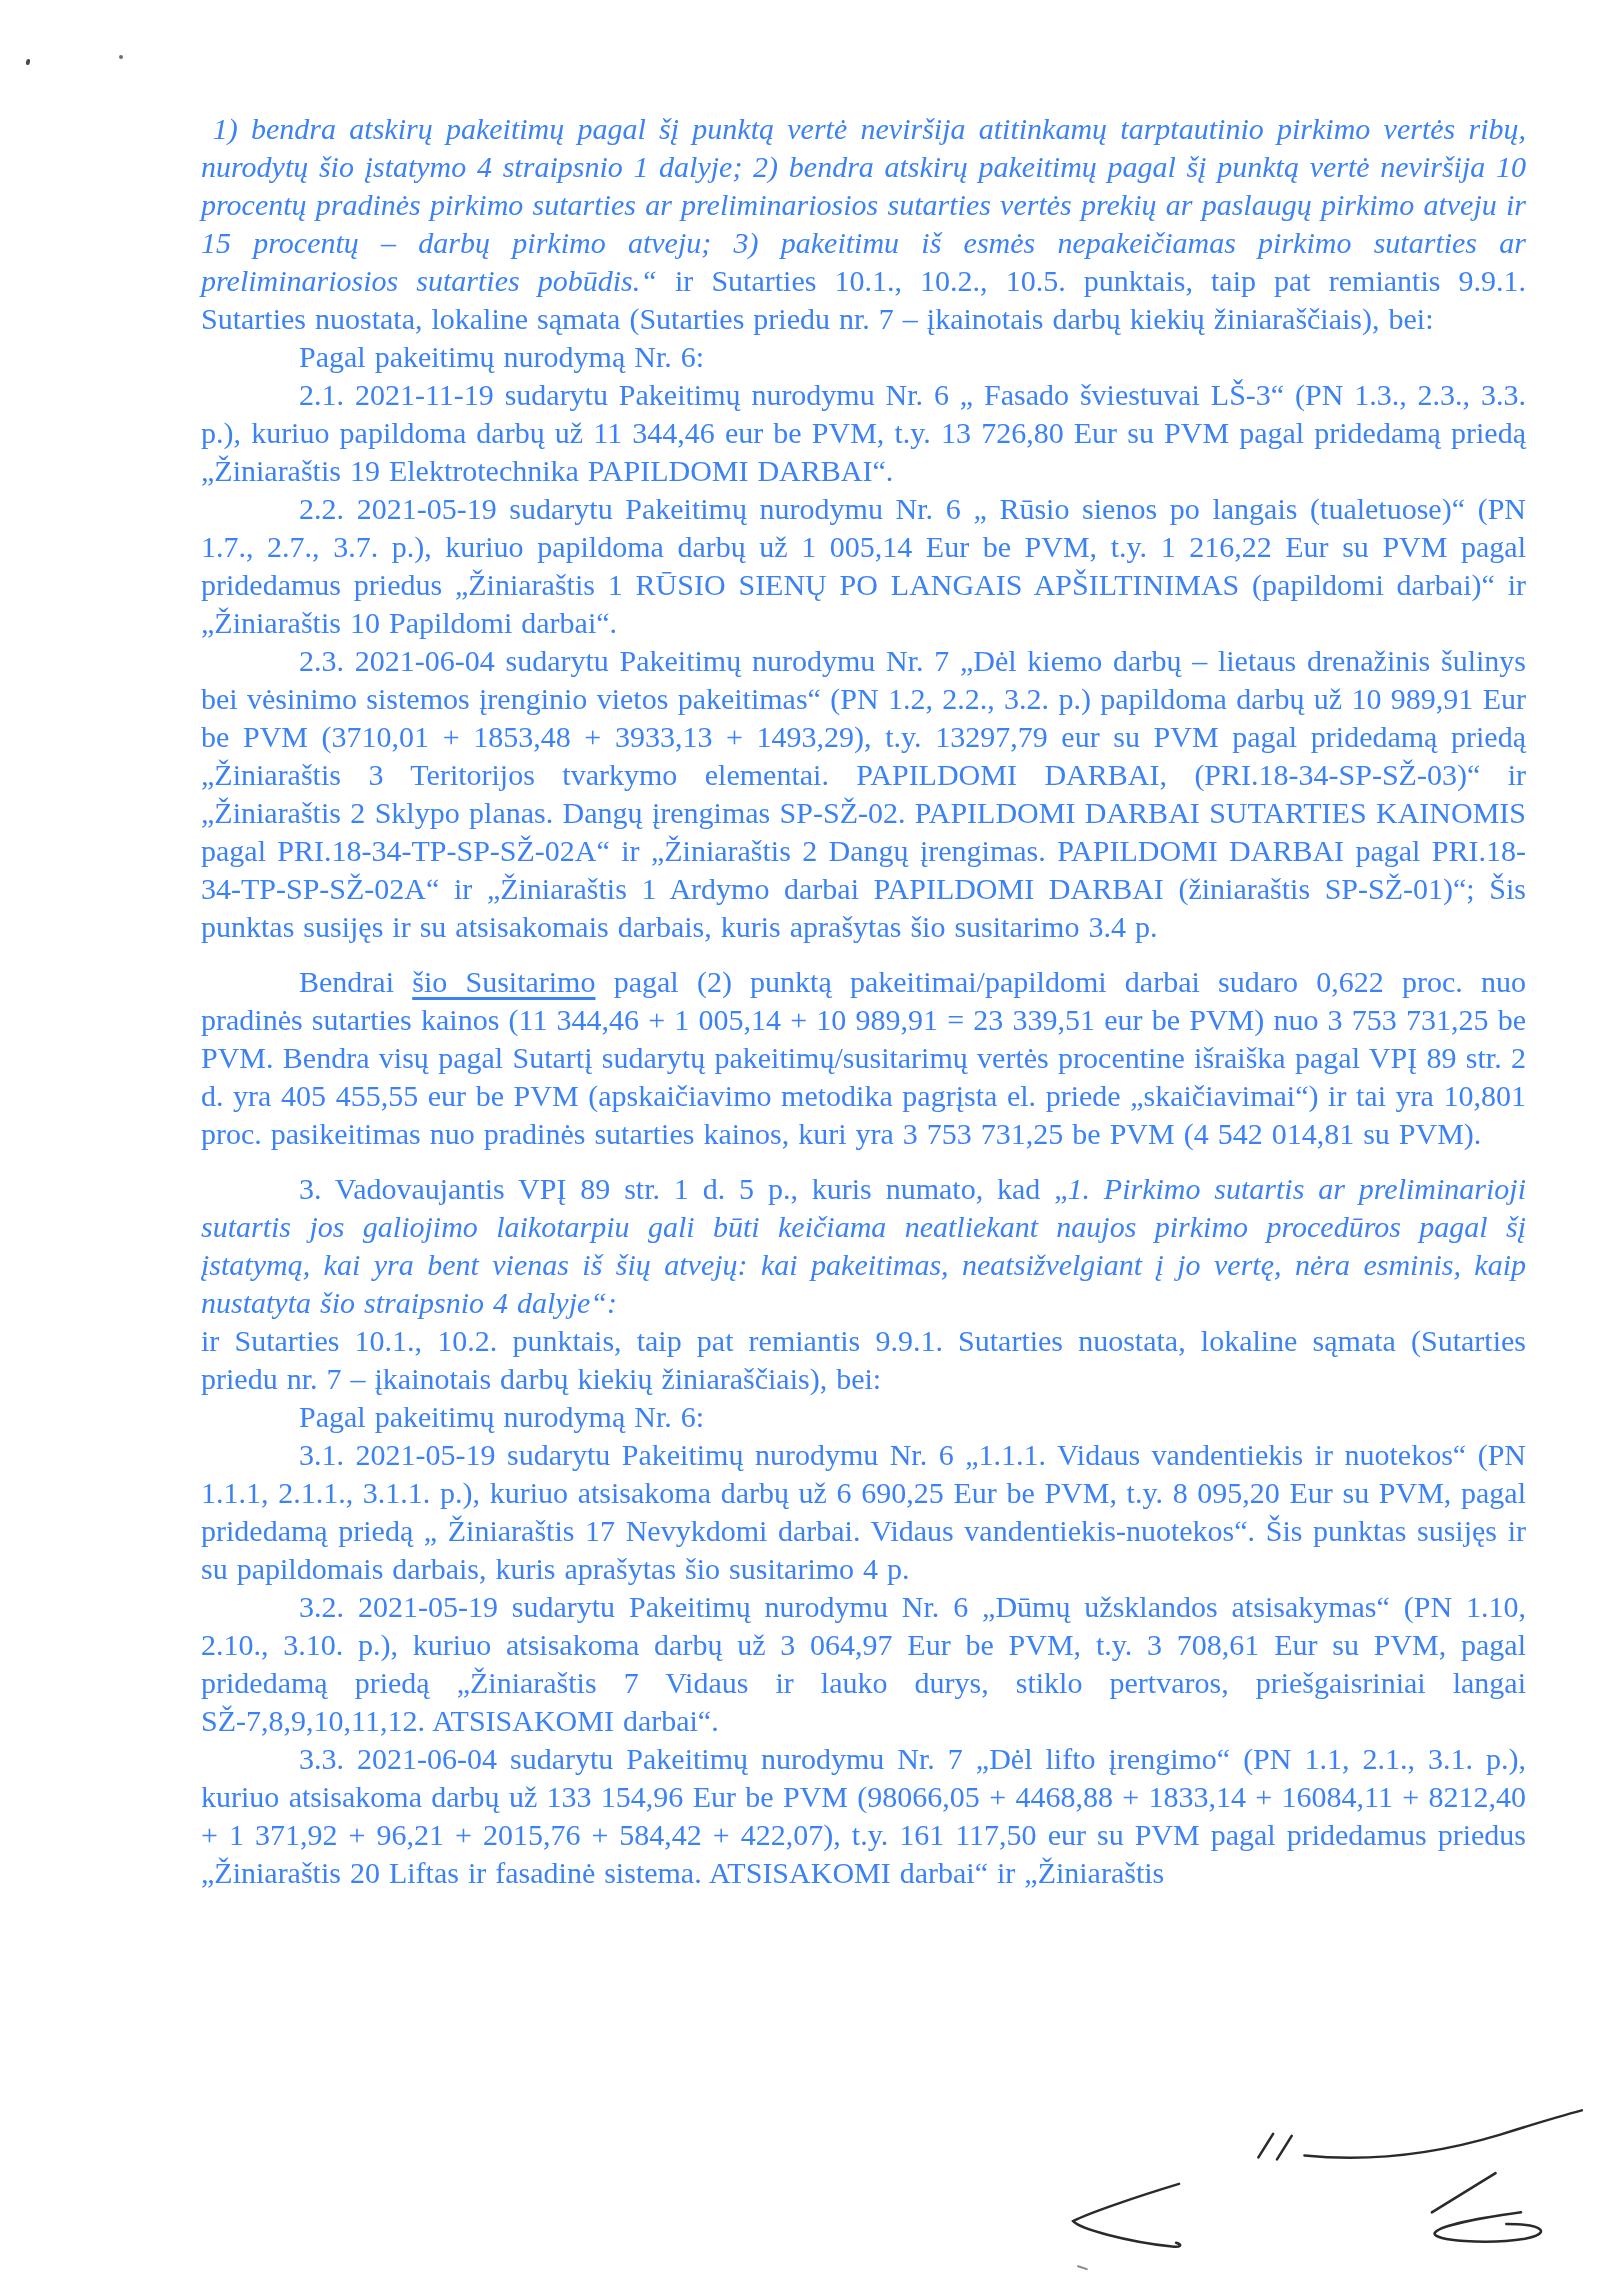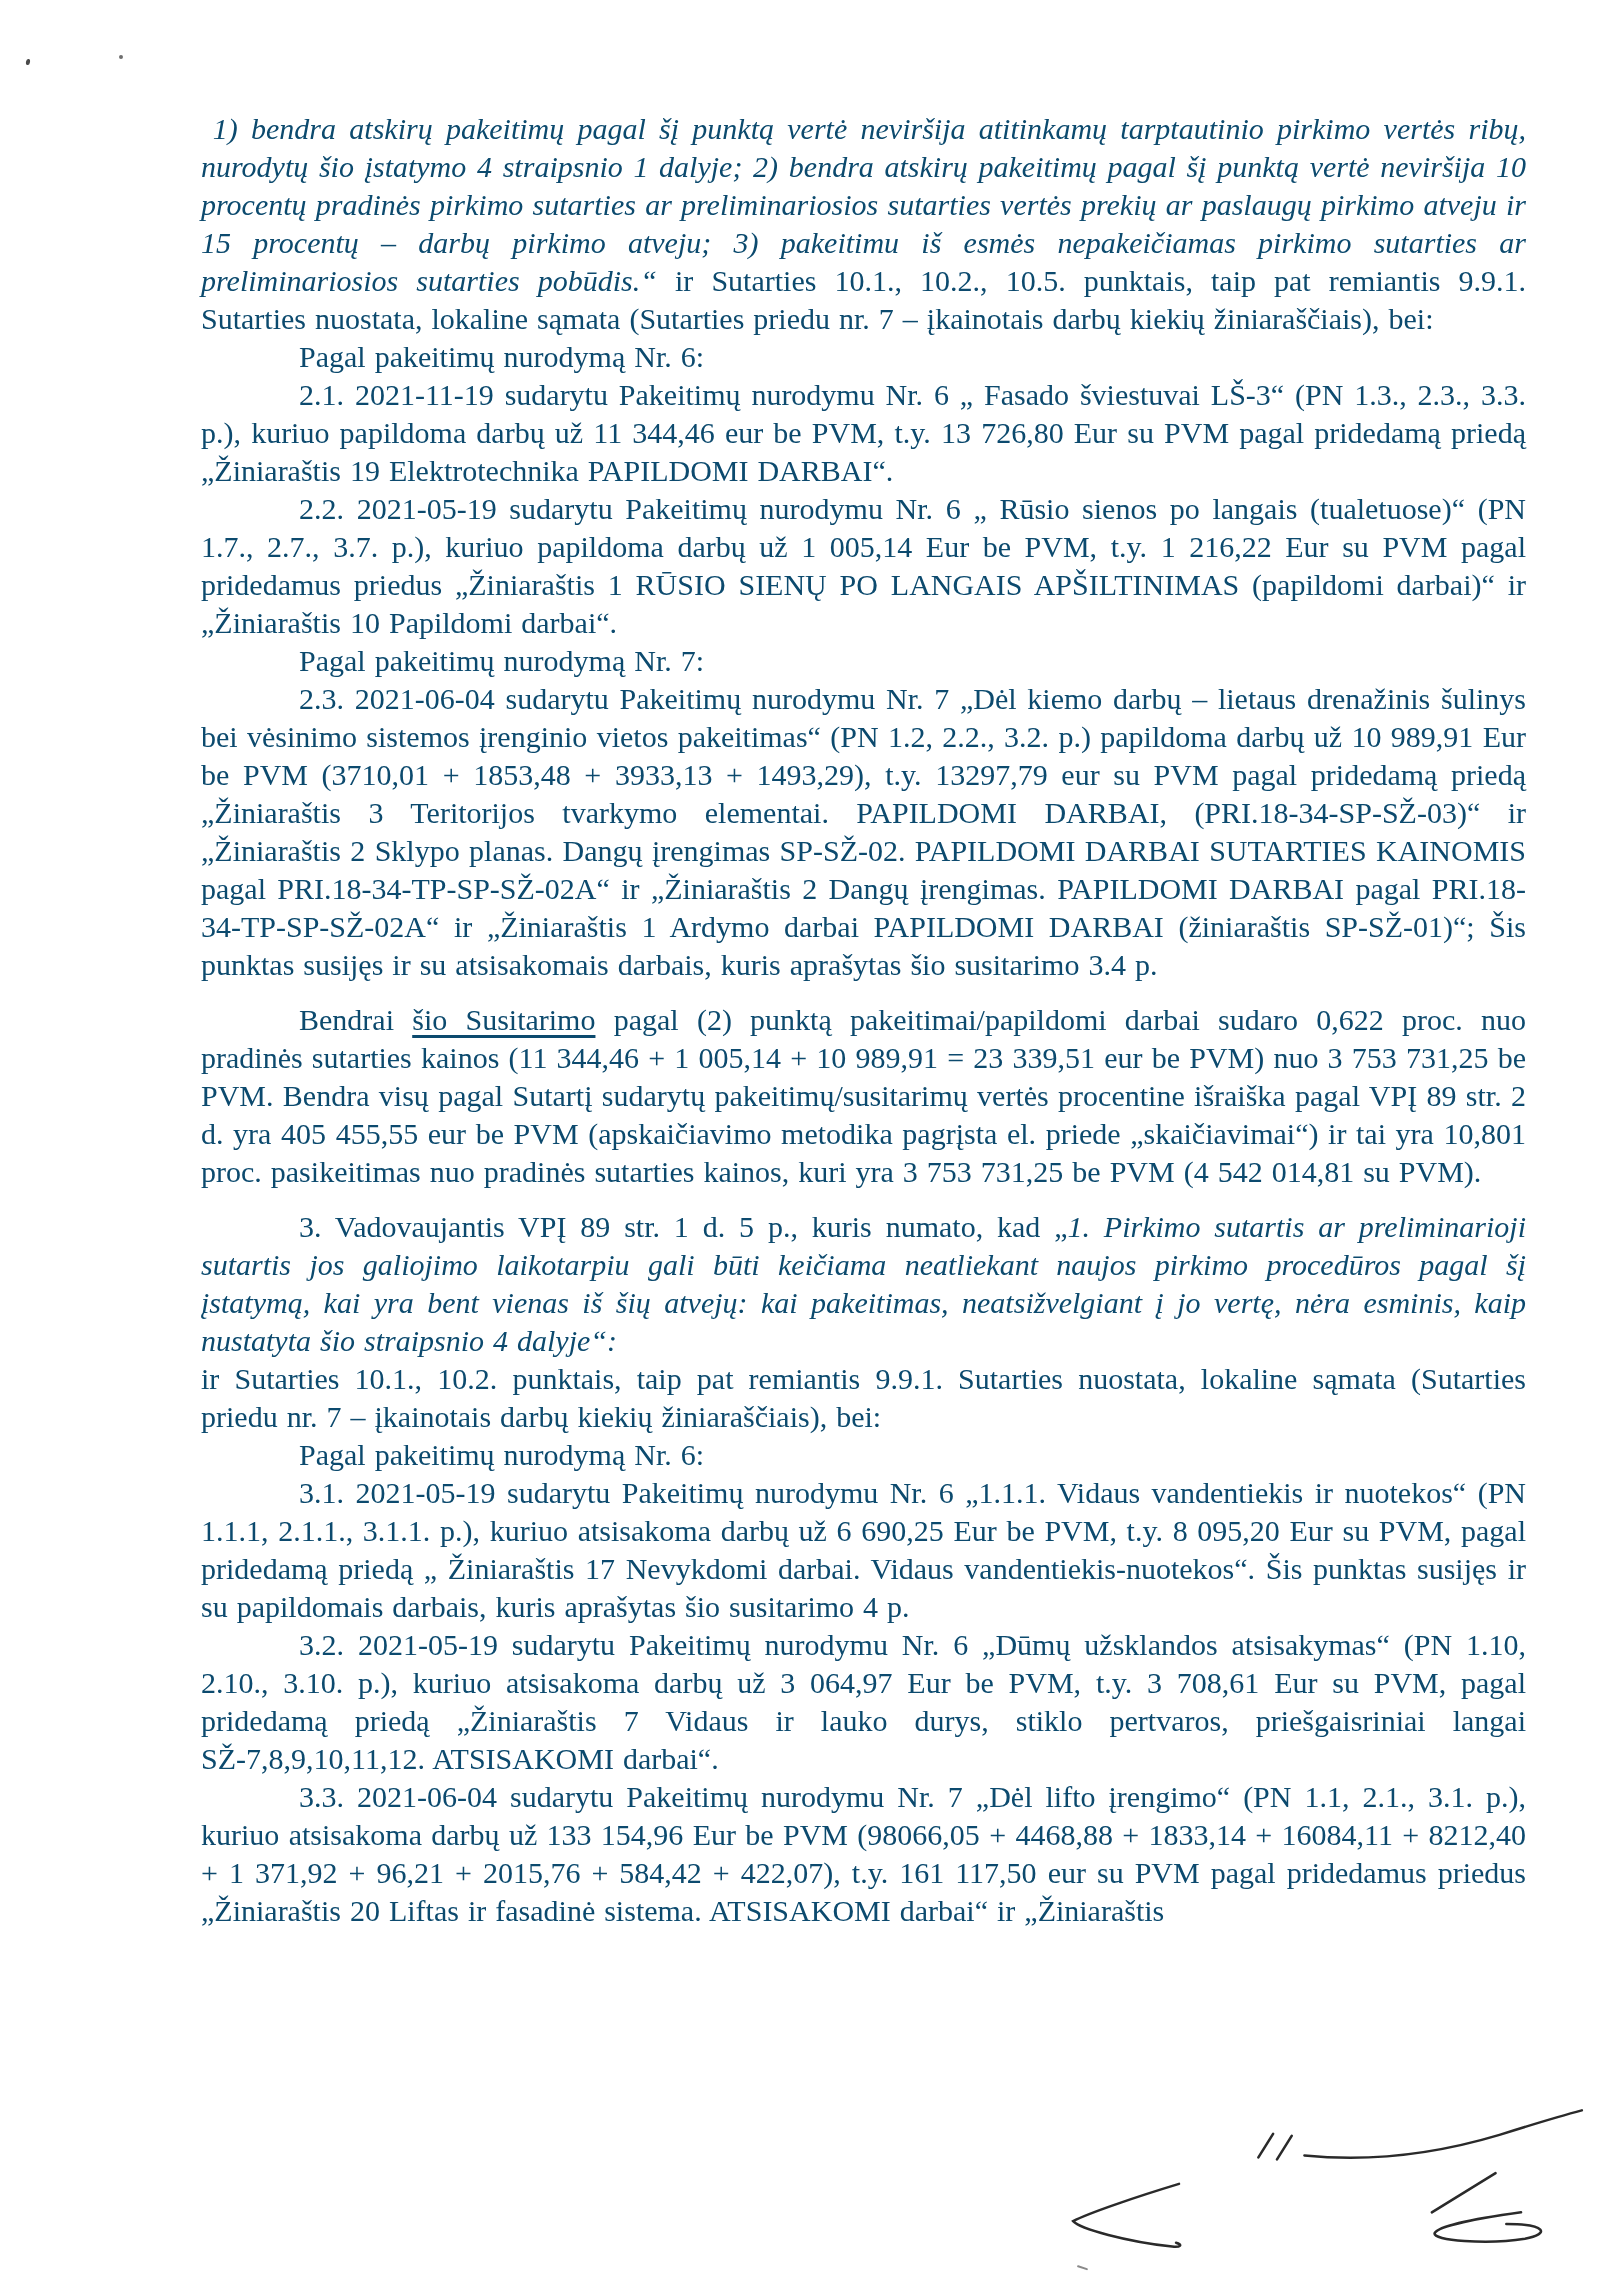--- a/index.html
+++ b/index.html
@@ -7,21 +7,21 @@
     padding: 0;
     background: #e8e8e8;
   }
   .page {
     position: relative;
     width: 1621px;
     height: 2293px;
     background: #ffffff;
     overflow: hidden;
     font-family: "Liberation Serif", "DejaVu Serif", serif;
-    color: #0c4a6e;
+    color: #3b82f6;
   }
   .doc-body {
     position: absolute;
     left: 201px;
     top: 110px;
     width: 1325px;
   }
   p.para {
     margin: 0;
     font-size: 30px;
@@ -57,21 +57,20 @@
 <div class="page">
 
   <div class="speck speck-1"></div>
   <div class="speck speck-2"></div>
 
   <div class="doc-body">
       <p class="para indent-sm"><span class="run-i">1) bendra atskirų pakeitimų pagal šį punktą vertė neviršija atitinkamų tarptautinio pirkimo vertės ribų, nurodytų šio įstatymo 4 straipsnio 1 dalyje; 2) bendra atskirų pakeitimų pagal šį punktą vertė neviršija 10 procentų pradinės pirkimo sutarties ar preliminariosios sutarties vertės prekių ar paslaugų pirkimo atveju ir 15 procentų – darbų pirkimo atveju; 3) pakeitimu iš esmės nepakeičiamas pirkimo sutarties ar preliminariosios sutarties pobūdis.“ </span><span class="run-n">ir  Sutarties 10.1., 10.2., 10.5. punktais, taip pat remiantis 9.9.1. Sutarties nuostata, lokaline sąmata (Sutarties priedu nr. 7 – įkainotais darbų kiekių žiniaraščiais), bei:</span></p>
       <p class="para indent heading"><span class="run-b">Pagal pakeitimų nurodymą Nr. 6:</span></p>
       <p class="para indent"><span class="run-n">2.1. 2021-11-19 sudarytu Pakeitimų nurodymu Nr. 6 „ Fasado šviestuvai LŠ-3“ (PN 1.3., 2.3., 3.3. p.), kuriuo papildoma darbų už 11 344,46 eur be PVM, t.y. 13 726,80 Eur su PVM  pagal pridedamą priedą „Žiniaraštis 19 Elektrotechnika PAPILDOMI DARBAI“.</span></p>
       <p class="para indent"><span class="run-n">2.2. 2021-05-19 sudarytu Pakeitimų nurodymu Nr. 6 „ Rūsio sienos po langais (tualetuose)“ (PN 1.7., 2.7., 3.7. p.), kuriuo papildoma darbų už 1 005,14 Eur be PVM, t.y. 1 216,22 Eur su PVM pagal pridedamus priedus „Žiniaraštis 1 RŪSIO SIENŲ PO LANGAIS APŠILTINIMAS (papildomi darbai)“ ir „Žiniaraštis 10 Papildomi darbai“.</span></p>
-      <p class="para indent heading"><span class="run-b">Pagal pakeitimų nurodymą Nr. 7:</span></p>
       <p class="para indent"><span class="run-n">2.3. 2021-06-04 sudarytu Pakeitimų nurodymu Nr. 7 „Dėl kiemo darbų – lietaus drenažinis šulinys bei vėsinimo sistemos įrenginio vietos pakeitimas“ (PN 1.2, 2.2., 3.2. p.) papildoma darbų už 10 989,91 Eur be PVM (3710,01 + 1853,48 + 3933,13 + 1493,29), t.y. 13297,79 eur su PVM pagal pridedamą priedą „Žiniaraštis 3 Teritorijos tvarkymo elementai. PAPILDOMI DARBAI, (PRI.18-34-SP-SŽ-03)“ ir „Žiniaraštis 2 Sklypo planas. Dangų įrengimas SP-SŽ-02. PAPILDOMI DARBAI SUTARTIES KAINOMIS pagal PRI.18-34-TP-SP-SŽ-02A“ ir „Žiniaraštis 2 Dangų įrengimas. PAPILDOMI DARBAI pagal PRI.18-34-TP-SP-SŽ-02A“ ir „Žiniaraštis 1 Ardymo darbai PAPILDOMI DARBAI (žiniaraštis SP-SŽ-01)“; Šis punktas susijęs ir su atsisakomais darbais, kuris aprašytas šio susitarimo 3.4 p.</span></p>
       <p class="para indent gap"><span class="run-b">Bendrai </span><span class="run-u">šio Susitarimo</span><span class="run-n"> pagal (2) punktą pakeitimai/papildomi darbai sudaro 0,622 proc. nuo pradinės sutarties kainos (11 344,46 + 1 005,14 + 10 989,91 = 23 339,51 eur be PVM) nuo 3 753 731,25 be PVM. Bendra visų pagal Sutartį sudarytų pakeitimų/susitarimų vertės procentine išraiška pagal VPĮ 89 str. 2 d. yra 405 455,55 eur be PVM (apskaičiavimo metodika pagrįsta el. priede „skaičiavimai“) ir tai yra 10,801 proc. pasikeitimas nuo pradinės sutarties kainos, kuri yra 3 753 731,25 be PVM (4 542 014,81 su PVM).</span></p>
       <p class="para indent gap"><span class="run-n">3. Vadovaujantis VPĮ 89 str. 1 d. 5 p., kuris numato, kad „</span><span class="run-i">1. Pirkimo sutartis ar preliminarioji sutartis jos galiojimo laikotarpiu gali būti keičiama neatliekant naujos pirkimo procedūros pagal šį įstatymą, kai yra bent vienas iš šių atvejų: kai pakeitimas, neatsižvelgiant į jo vertę, nėra esminis, kaip nustatyta šio straipsnio 4 dalyje“:</span></p>
       <p class="para"><span class="run-n">ir   Sutarties 10.1., 10.2. punktais, taip pat remiantis 9.9.1. Sutarties nuostata, lokaline sąmata (Sutarties priedu nr. 7 – įkainotais darbų kiekių žiniaraščiais), bei:</span></p>
       <p class="para indent heading"><span class="run-b">Pagal pakeitimų nurodymą Nr. 6:</span></p>
       <p class="para indent"><span class="run-n">3.1. 2021-05-19 sudarytu Pakeitimų nurodymu Nr. 6 „1.1.1. Vidaus vandentiekis ir nuotekos“ (PN 1.1.1, 2.1.1., 3.1.1. p.), kuriuo atsisakoma darbų už 6 690,25 Eur be PVM, t.y. 8 095,20 Eur su PVM, pagal pridedamą priedą „ Žiniaraštis 17 Nevykdomi darbai. Vidaus vandentiekis-nuotekos“. Šis punktas susijęs ir su papildomais darbais, kuris aprašytas šio susitarimo 4 p.</span></p>
       <p class="para indent"><span class="run-n">3.2. 2021-05-19 sudarytu Pakeitimų nurodymu Nr. 6 „Dūmų užsklandos atsisakymas“ (PN 1.10, 2.10., 3.10. p.), kuriuo atsisakoma darbų už 3 064,97 Eur be PVM, t.y. 3 708,61 Eur su PVM, pagal pridedamą priedą „Žiniaraštis 7 Vidaus ir lauko durys, stiklo pertvaros, priešgaisriniai langai SŽ-7,8,9,10,11,12. ATSISAKOMI darbai“.</span></p>
       <p class="para indent"><span class="run-n">3.3. 2021-06-04 sudarytu Pakeitimų nurodymu Nr. 7 „Dėl lifto įrengimo“ (PN 1.1, 2.1., 3.1. p.), kuriuo atsisakoma darbų už 133 154,96 Eur be PVM (98066,05 + 4468,88 + 1833,14 + 16084,11 + 8212,40 + 1 371,92 + 96,21 + 2015,76 + 584,42 + 422,07), t.y. 161 117,50 eur su PVM pagal pridedamus priedus „Žiniaraštis 20 Liftas ir fasadinė sistema. ATSISAKOMI darbai“ ir „Žiniaraštis</span></p>
     </div>
 

